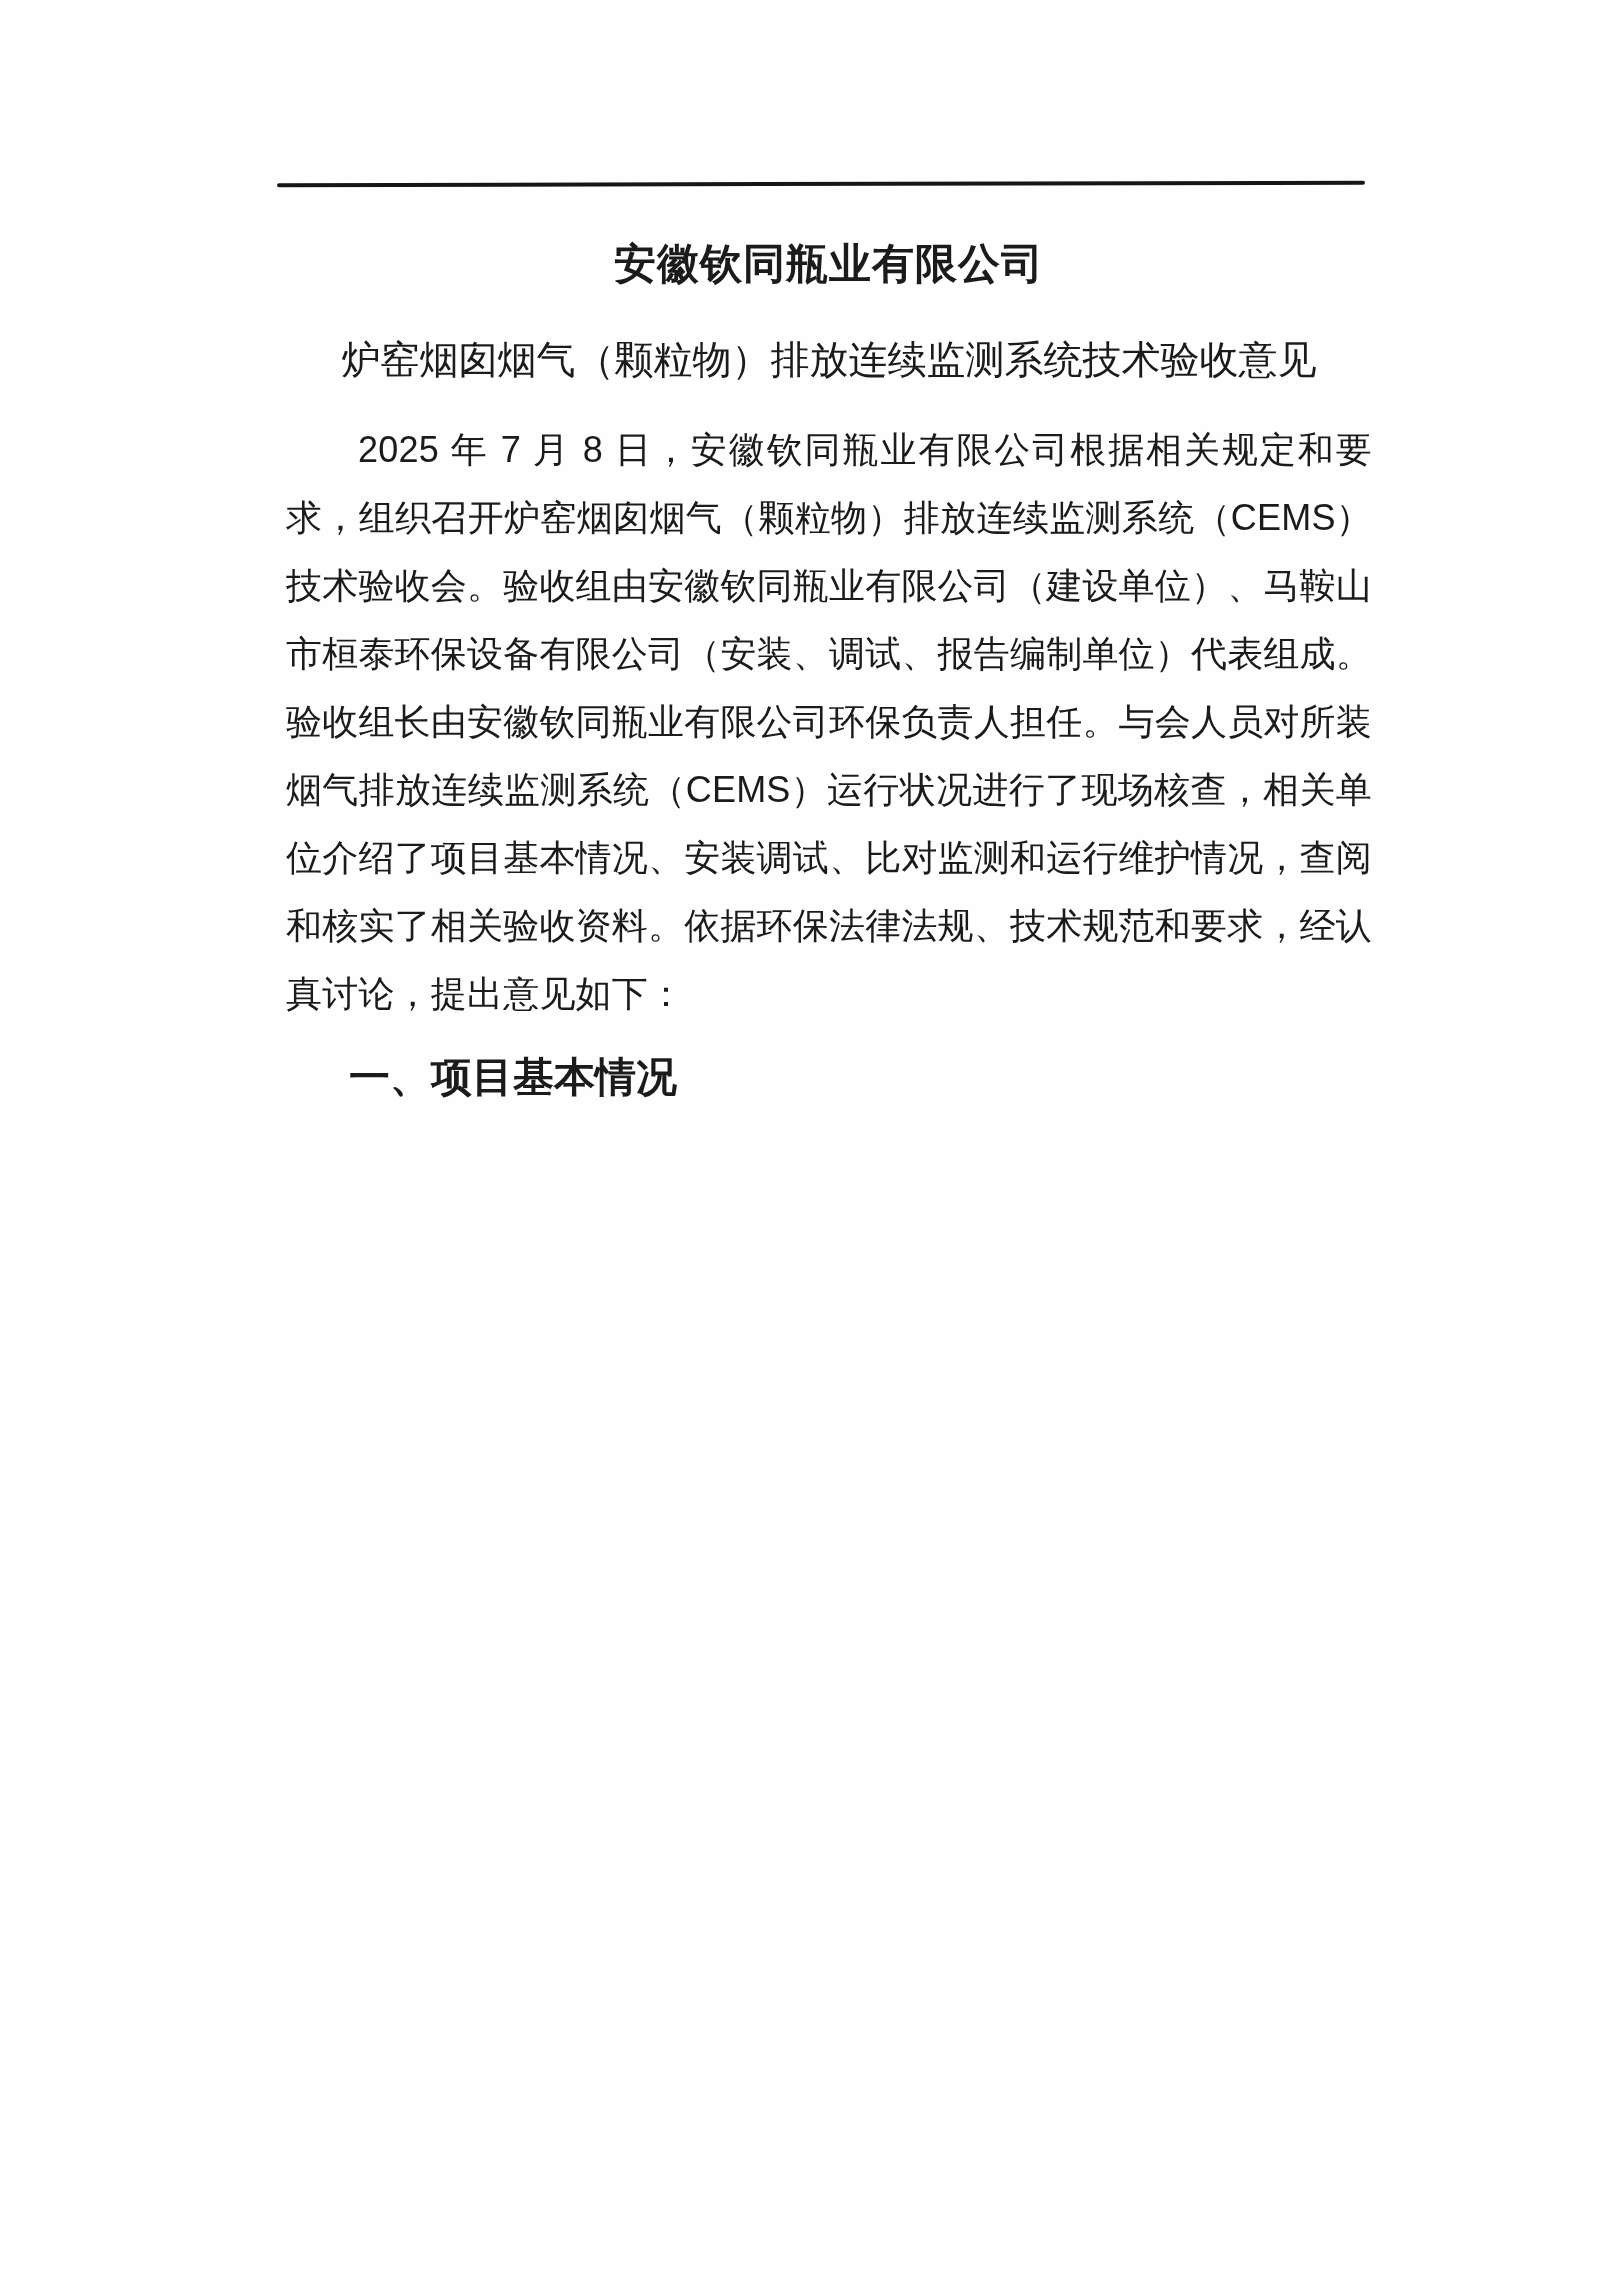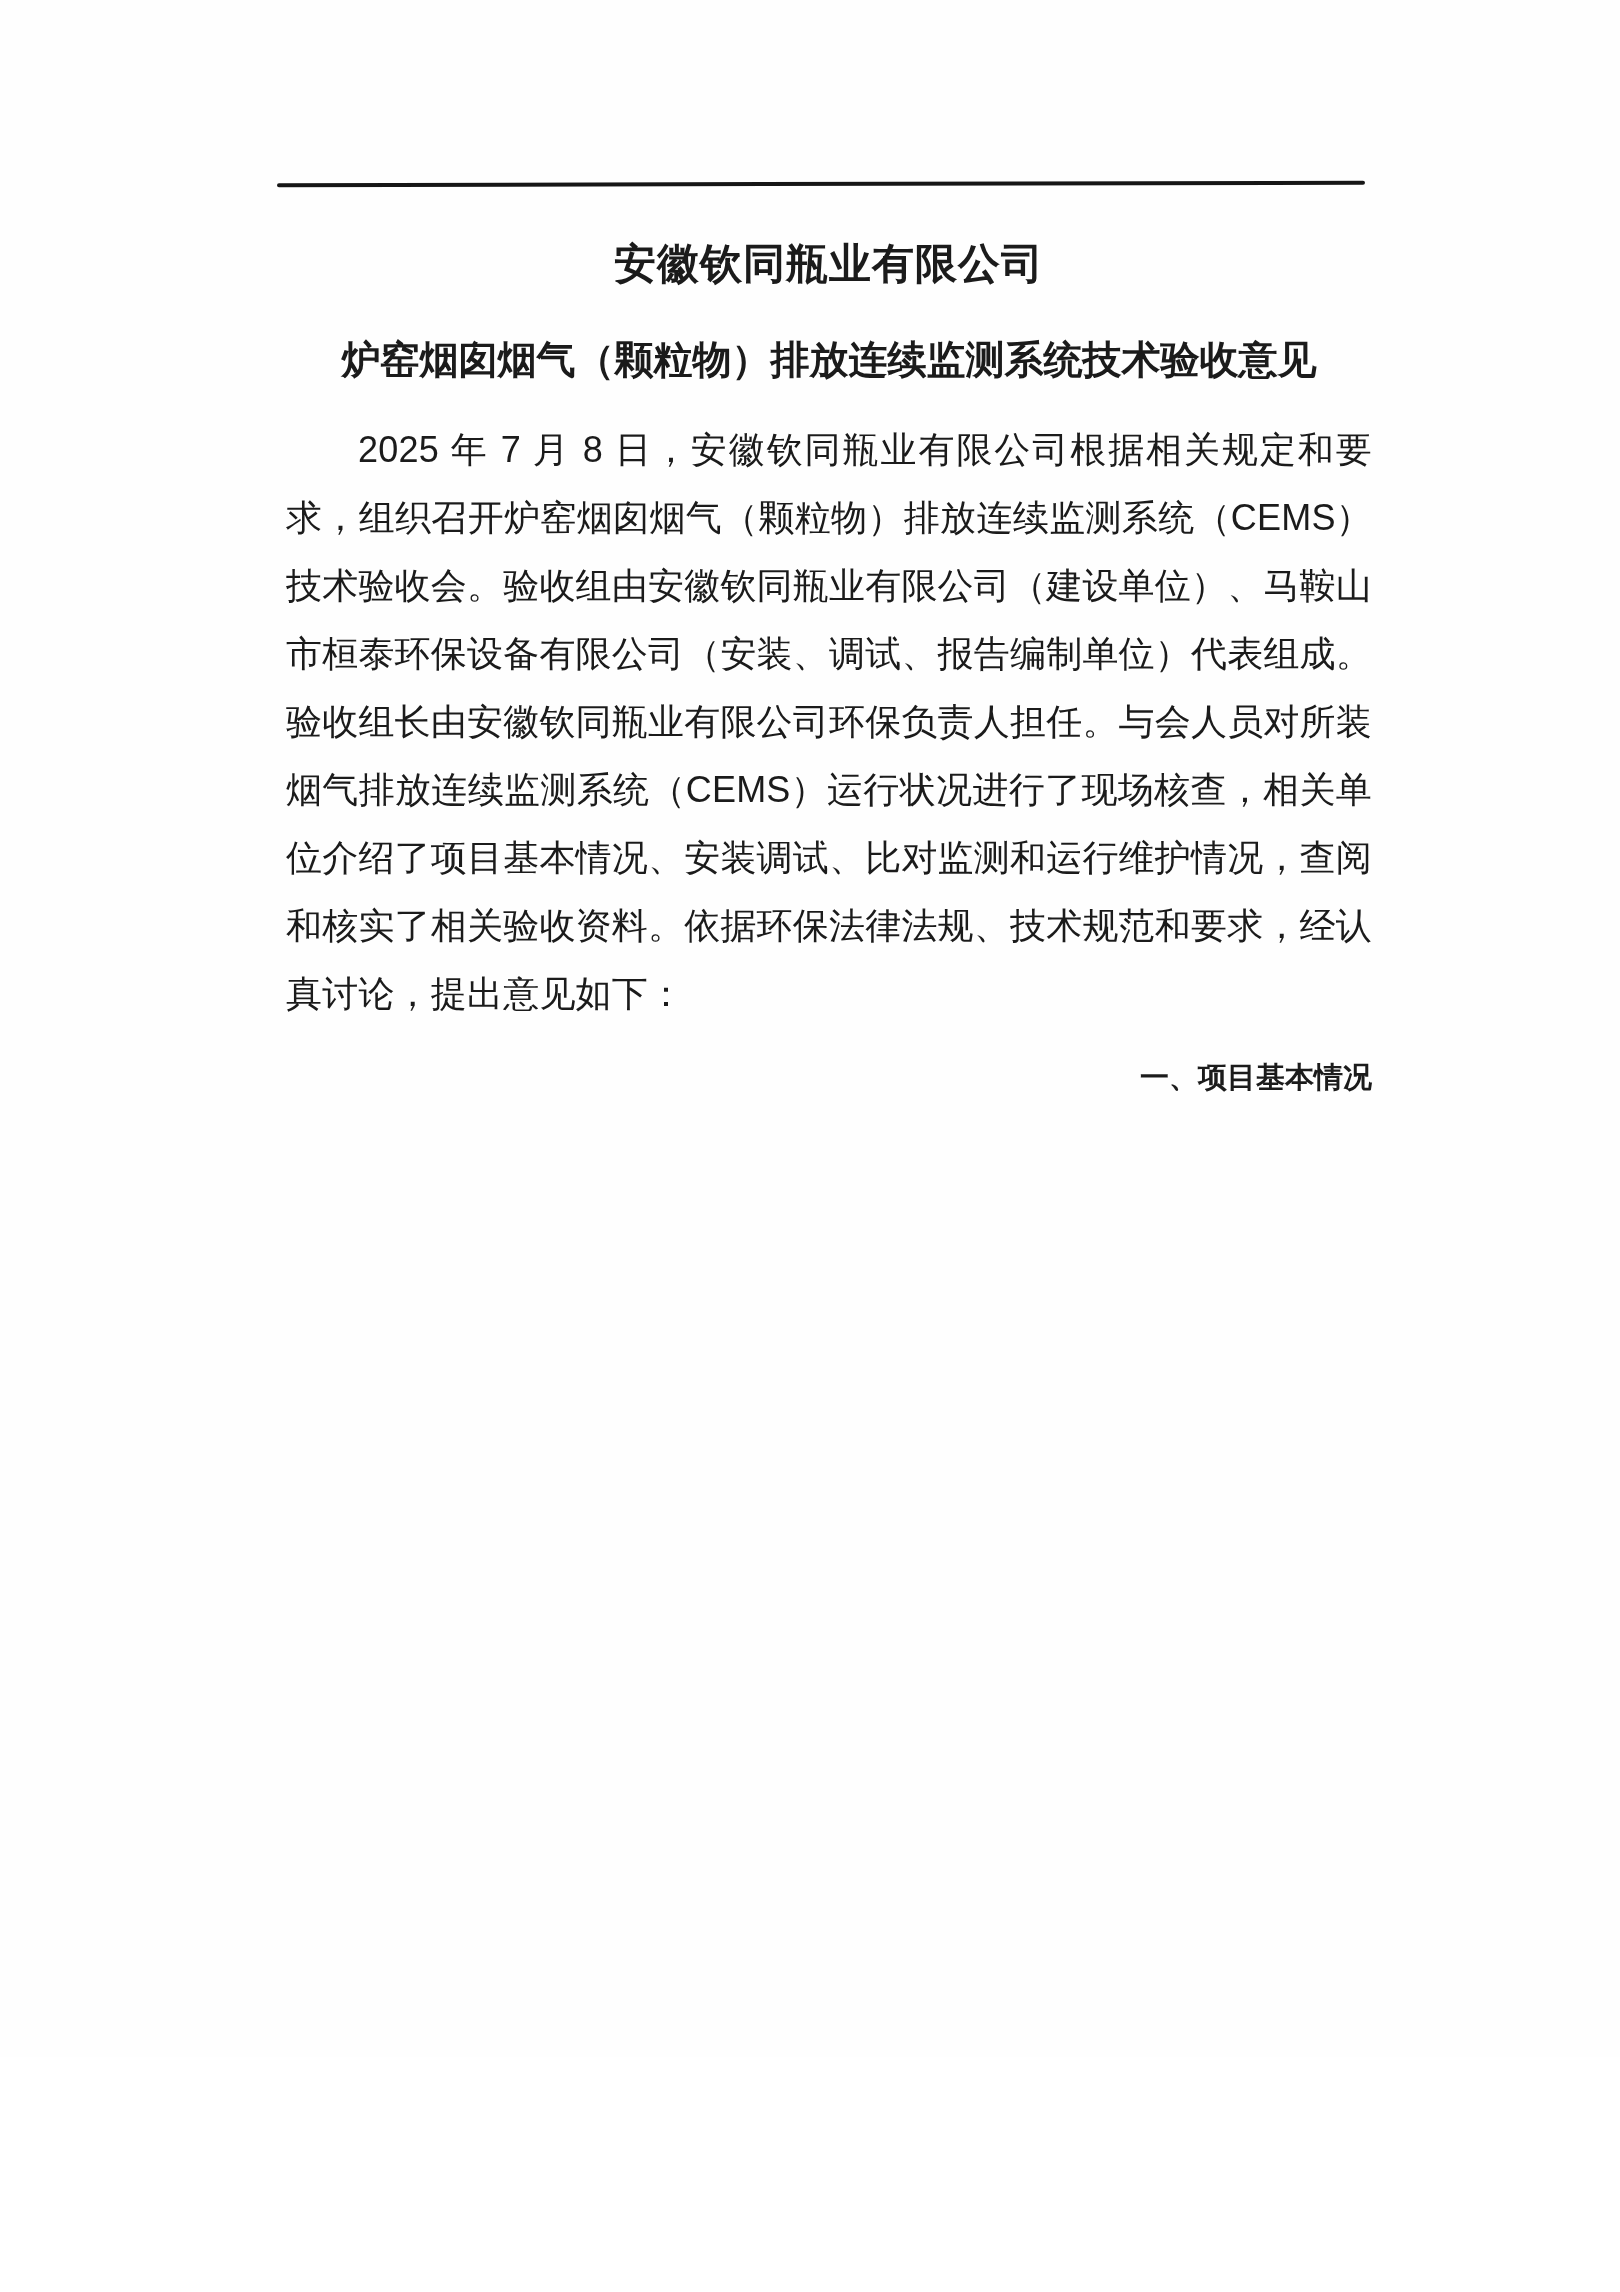--- a/index.html
+++ b/index.html
@@ -38,42 +38,41 @@
     font-size: 42px;
     line-height: 43px;
     font-weight: 700;
     letter-spacing: 1px;
   }
   .doc-title {
     margin: 53px 0 0 0;
     text-align: center;
     font-size: 39px;
     line-height: 43px;
-    font-weight: 700;
+    font-weight: 400;
   }
   .para {
     margin: 0;
     font-size: 36px;
     line-height: 68px;
     text-align: justify;
     text-justify: inter-ideograph;
     text-indent: 2em;
     letter-spacing: 0.2px;
   }
   .p-intro  { margin-top: 35px; }
   .p-basic1 { margin-top: 9.8px; }
   .p-basic2 { margin-top: 5.9px; }
   .p-basic3 { margin-top: 5.9px; }
   .section-heading {
     margin: 0;
     padding-left: 63px;
-    font-size: 29px;
+    font-size: 41px;
     line-height: 75px;
     font-weight: 700;
-    text-align: right;
   }
   .h-first  { margin-top: 11.8px; }
   .h-second { margin-top: 7.8px; }
   .page-number {
     position: absolute;
     top: 2114px;
     right: 261px;
     font-size: 24.5px;
     line-height: 29px;
     font-weight: 700;

